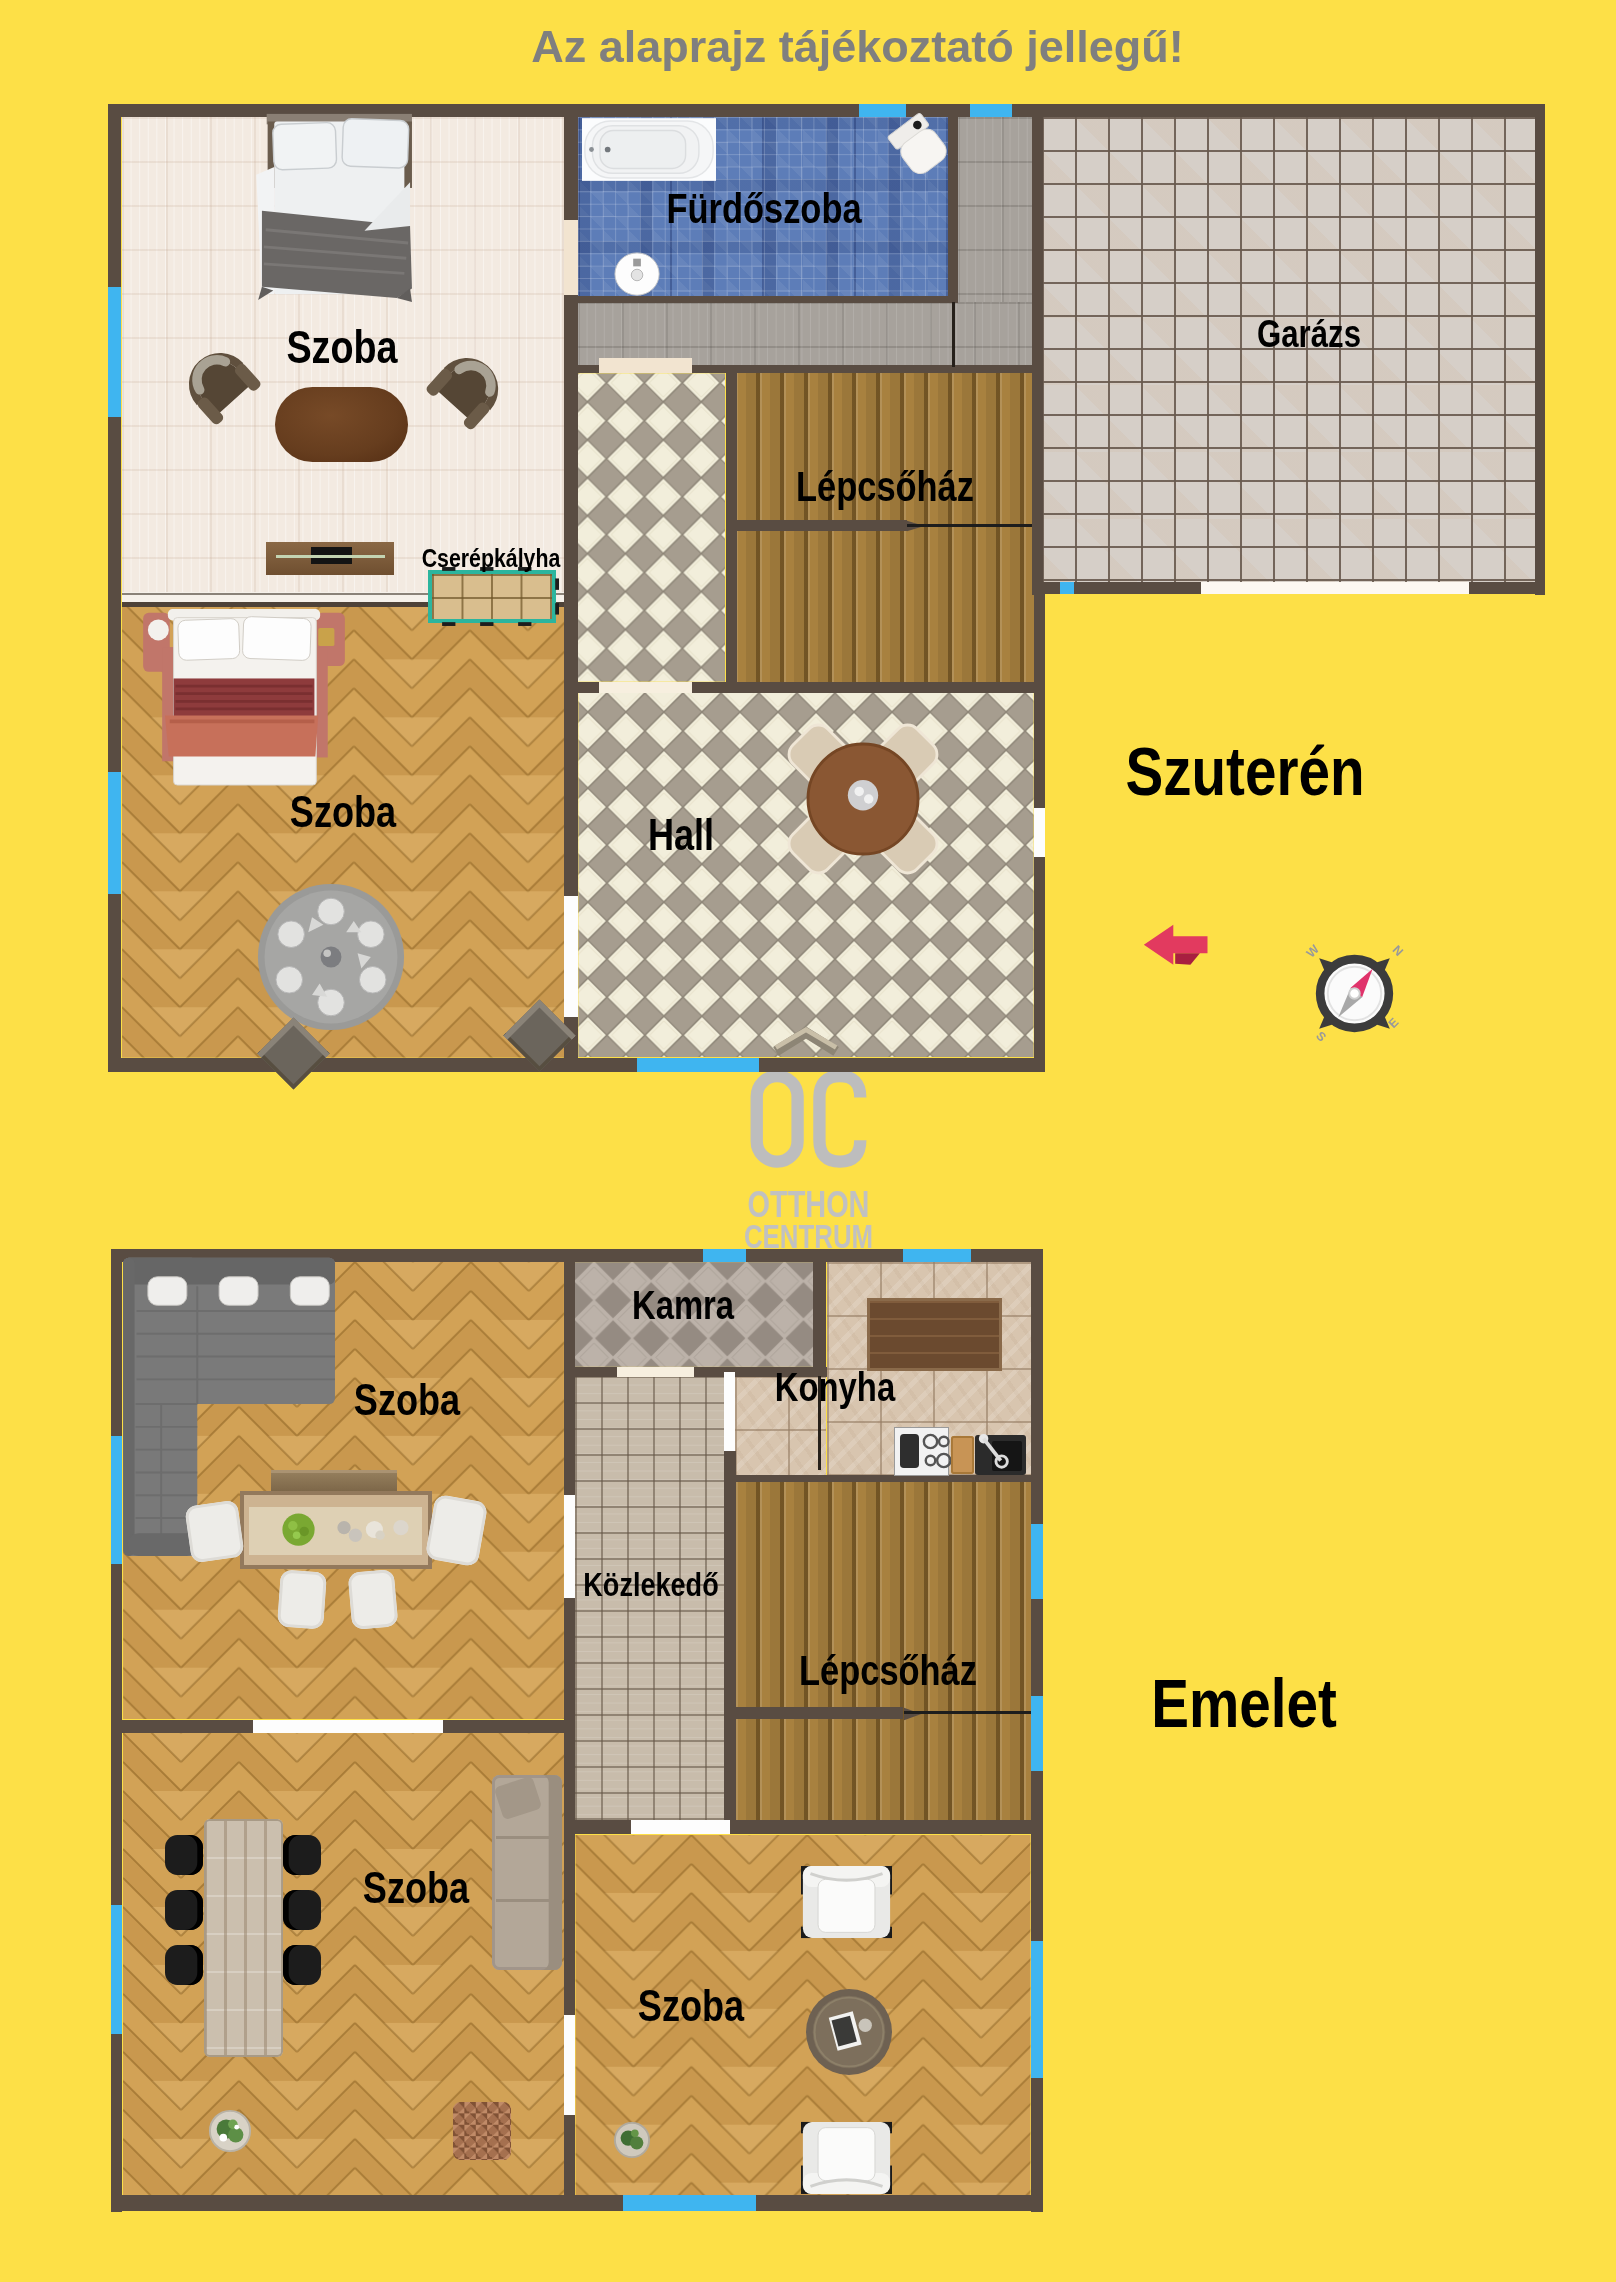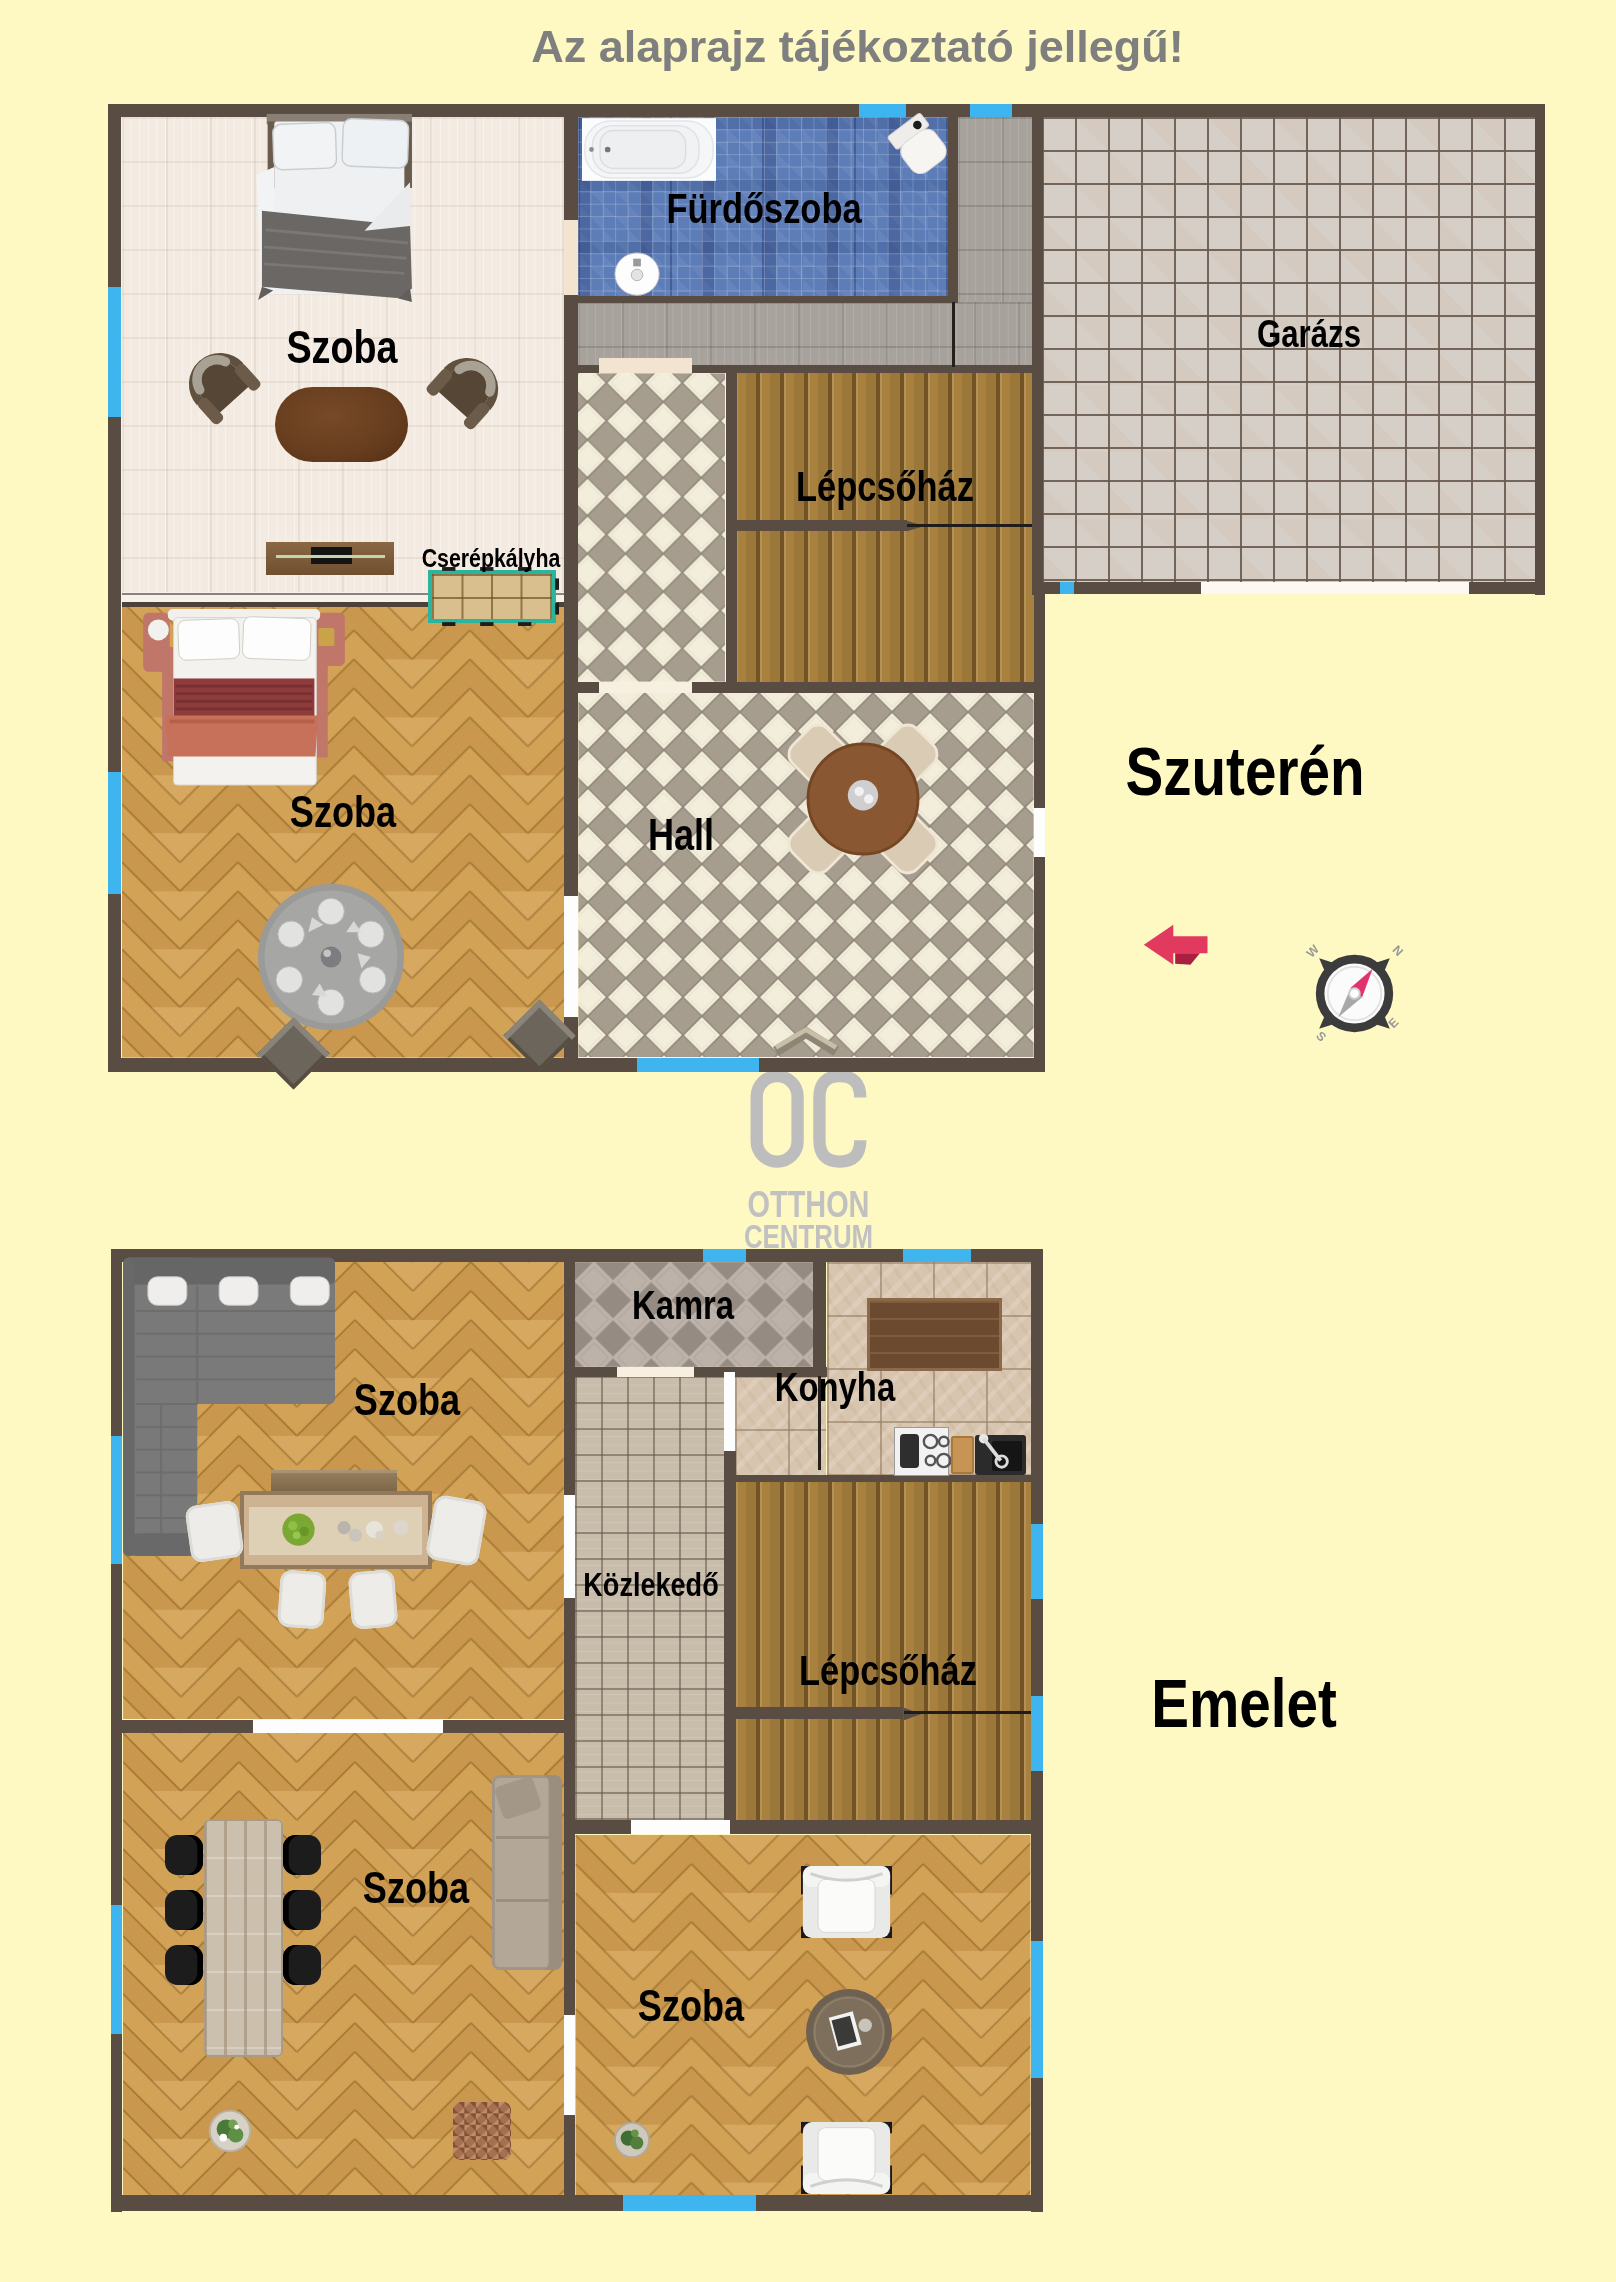--- a/index.html
+++ b/index.html
@@ -1,16 +1,16 @@
 <!DOCTYPE html>
 <html style="font-size:15px"><head>
 <meta charset="utf-8">
 <style>
 html,body{margin:0;padding:0;background:#fff;}
-#c{position:relative;width:1617px;height:2283px;background:#fef9c3;overflow:hidden;font-family:"Liberation Sans",sans-serif;}
+#c{position:relative;width:1617px;height:2283px;background:#fde047;overflow:hidden;font-family:"Liberation Sans",sans-serif;}
 .w{position:absolute;background:#594c42;}
 .f{position:absolute;}
 .L{position:absolute;font-weight:bold;color:#000;white-space:nowrap;transform:translate(-50%,-50%) scaleX(0.82);font-family:"Liberation Sans",sans-serif;}
 .win{position:absolute;background:#3fb5f0;}
 .door{position:absolute;}
 .cream{background-color:#f3eae1;background-image:linear-gradient(rgba(190,160,140,.18) 1.9px,transparent 1.9px),linear-gradient(90deg,rgba(190,160,140,.18) 1.9px,transparent 1.9px),linear-gradient(90deg,rgba(255,255,255,.45) 1px,transparent 1px);background-size:44px 44px,44px 44px,8.6px 8.6px;}
 .bath{background-color:#5d7db8;background-image:linear-gradient(rgba(255,255,255,.20) 1px,transparent 1px),linear-gradient(90deg,rgba(255,255,255,.20) 1px,transparent 1px),linear-gradient(90deg,rgba(22,40,95,.25) 0 12.4px,transparent 12.4px 62px),linear-gradient(rgba(18,35,90,.16) 0 12.4px,transparent 12.4px 62px),linear-gradient(90deg,rgba(10,25,80,.30) 1.9px,transparent 1.9px),linear-gradient(45deg,rgba(255,255,255,.06) 25%,transparent 25%,transparent 75%,rgba(255,255,255,.06) 75%);background-size:12.4px 12.4px,12.4px 12.4px,62px 62px,62px 62px,92px 100%,25px 25px;}
 .gray{background-color:#a7a29c;background-image:linear-gradient(90deg,rgba(255,255,255,.12) 1px,transparent 1px),linear-gradient(rgba(60,55,50,.20) 1.9px,transparent 1.9px),linear-gradient(90deg,rgba(60,55,50,.14) 1.9px,transparent 1.9px);background-size:8.6px 8.6px,44px 44px,44px 44px;}
 .stair{background-color:#a8813f;background-image:repeating-linear-gradient(90deg,rgba(255,255,255,.13) 0 1.9px,transparent 1.9px 10.5px,rgba(0,0,0,.08) 10.5px 20px,rgba(70,48,15,.55) 20px 24px);}
 .garage{background-color:#d6cfc8;background-image:linear-gradient(rgba(105,90,78,.9) 1.9px,transparent 1.9px),linear-gradient(90deg,rgba(105,90,78,.9) 1.9px,transparent 1.9px),linear-gradient(45deg,rgba(205,175,145,.15) 25%,transparent 25%,transparent 75%,rgba(205,175,145,.15) 75%);background-size:33px 33px,33px 33px,66px 67px;}

